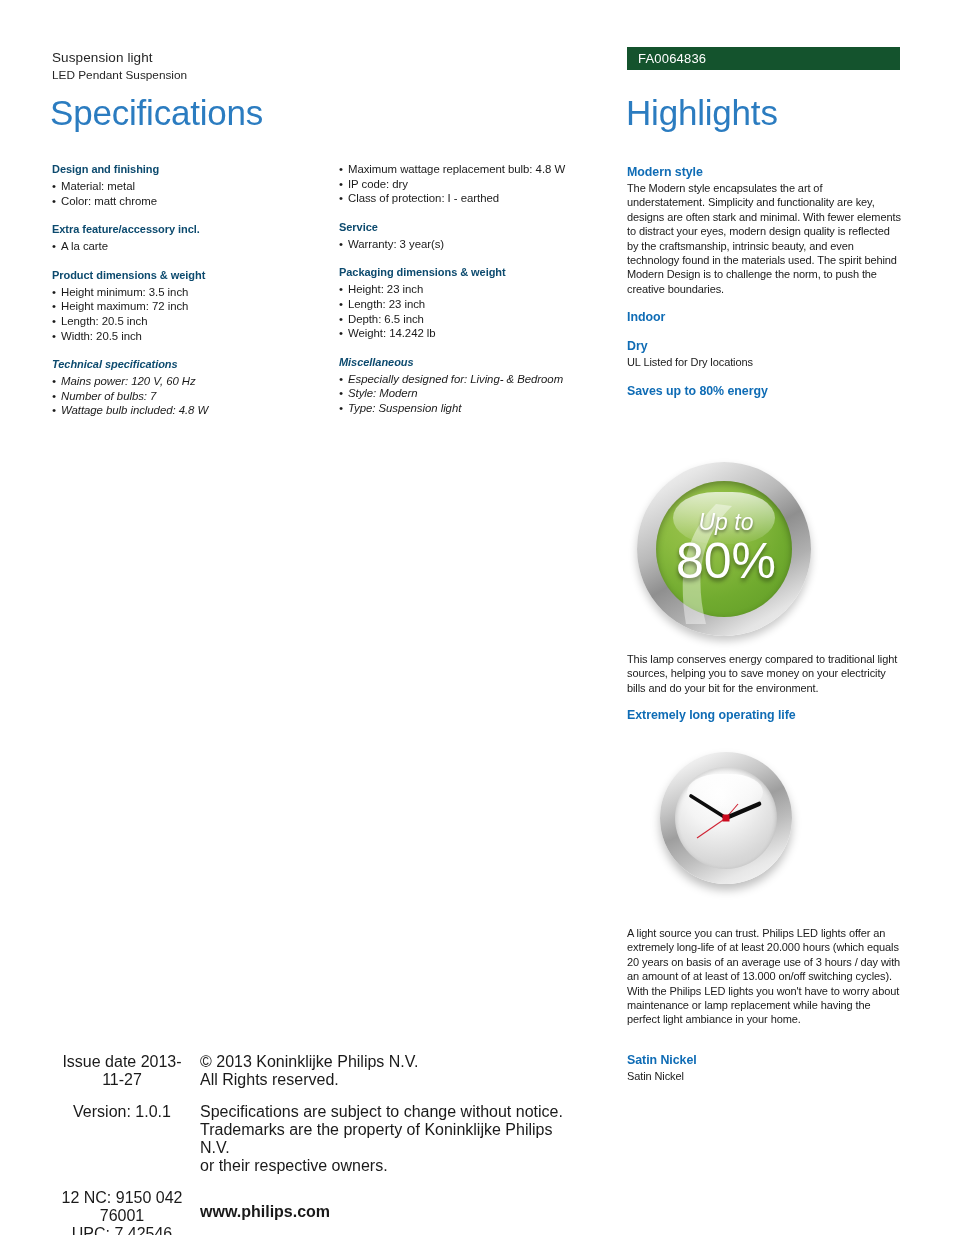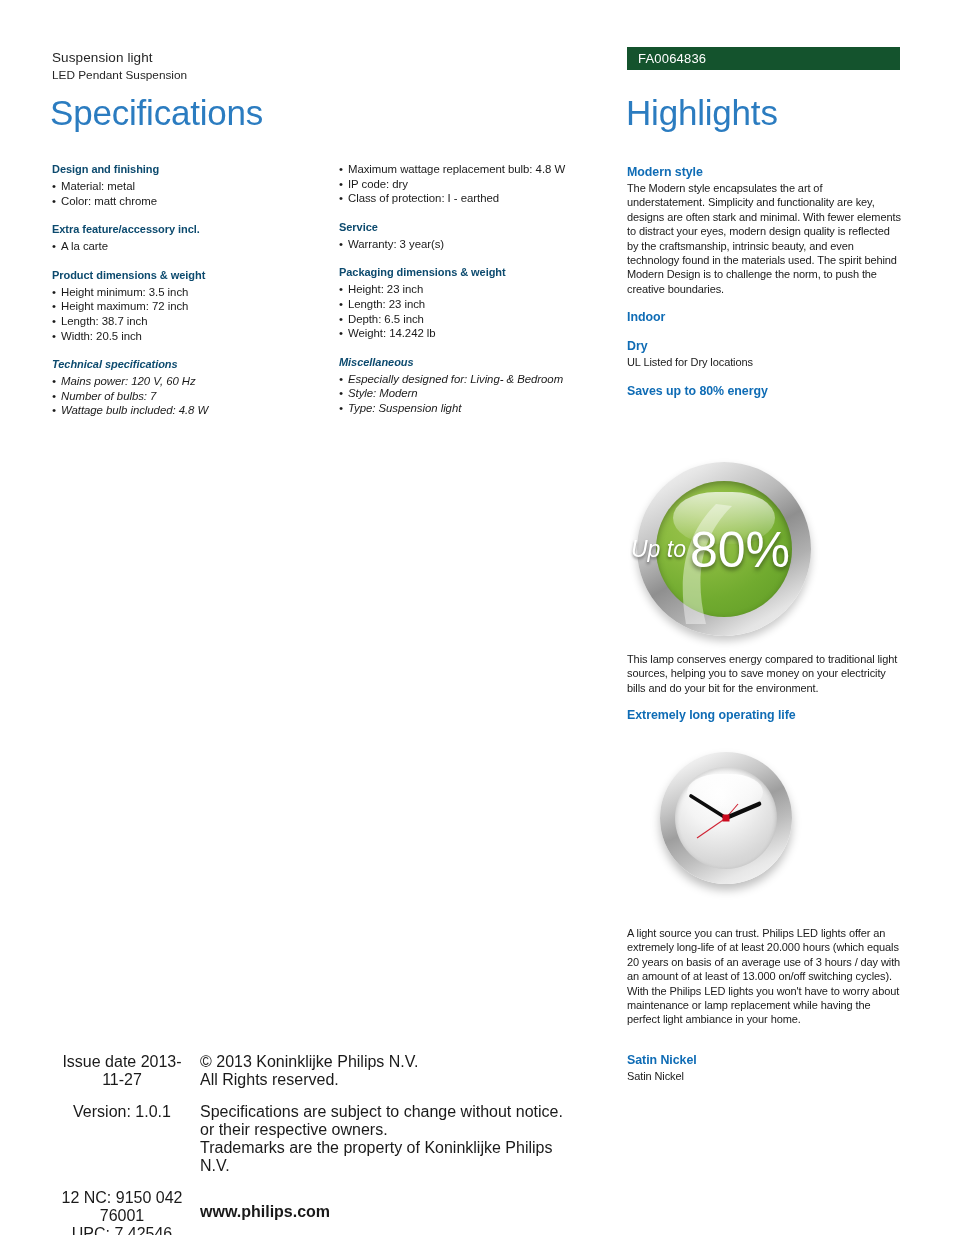--- a/index.html
+++ b/index.html
@@ -176,23 +176,23 @@
     z-index: 2;
     pointer-events: none;
     opacity: .55;
   }
   .badge-text {
     position: absolute;
     left: 0; top: 0;
     width: 194px; height: 194px;
     z-index: 4;
     display: flex;
-    flex-direction: row;
+    flex-direction: column;
     align-items: center;
-    justify-content: flex-start;
+    justify-content: center;
     pointer-events: none;
   }
   .badge-upto {
     font-size: 23px;
     font-style: italic;
     font-weight: 500;
     color: #ffffff;
     line-height: 23px;
     margin-left: 4px;
     text-shadow: 0 2px 3px rgba(0,0,0,.45);
@@ -275,21 +275,21 @@
         <div class="spec-item"><span class="bullet">•</span><span>Color: matt chrome</span></div>
       </div>
       <div class="spec-group">
         <div class="spec-head">Extra feature/accessory incl.</div>
         <div class="spec-item"><span class="bullet">•</span><span>A la carte</span></div>
       </div>
       <div class="spec-group">
         <div class="spec-head">Product dimensions &amp; weight</div>
         <div class="spec-item"><span class="bullet">•</span><span>Height minimum: 3.5 inch</span></div>
         <div class="spec-item"><span class="bullet">•</span><span>Height maximum: 72 inch</span></div>
-        <div class="spec-item"><span class="bullet">•</span><span>Length: 38.7 inch</span></div>
+        <div class="spec-item"><span class="bullet">•</span><span>Length: 20.5 inch</span></div>
         <div class="spec-item"><span class="bullet">•</span><span>Width: 20.5 inch</span></div>
       </div>
       <div class="spec-group">
         <div class="spec-head">Technical specifications</div>
         <div class="spec-item"><span class="bullet">•</span><span>Mains power: 120 V, 60 Hz</span></div>
         <div class="spec-item"><span class="bullet">•</span><span>Number of bulbs: 7</span></div>
         <div class="spec-item"><span class="bullet">•</span><span>Wattage bulb included: 4.8 W</span></div>
       </div>
     </div>
   <div class="spec-col c2" id="spec-col-2">
@@ -387,22 +387,22 @@
       <div class="f-right">
         <div>© 2013 Koninklijke Philips N.V.</div>
         <div>All Rights reserved.</div>
       </div>
     </div>
 
     <div class="f-block">
       <div class="f-left">Version: 1.0.1</div>
       <div class="f-right">
         <div>Specifications are subject to change without notice.</div>
+        <div>Trademarks are the property of Koninklijke Philips N.V.</div>
         <div>or their respective owners.</div>
-        <div>Trademarks are the property of Koninklijke Philips N.V.</div>
       </div>
     </div>
 
     <div class="f-block">
       <div class="f-left">
         <div>12 NC: 9150 042 76001</div>
         <div>UPC: 7 42546 20463 3</div>
       </div>
       <div class="f-right" style="padding-top:14px;">
         <div class="f-web">www.philips.com</div>

